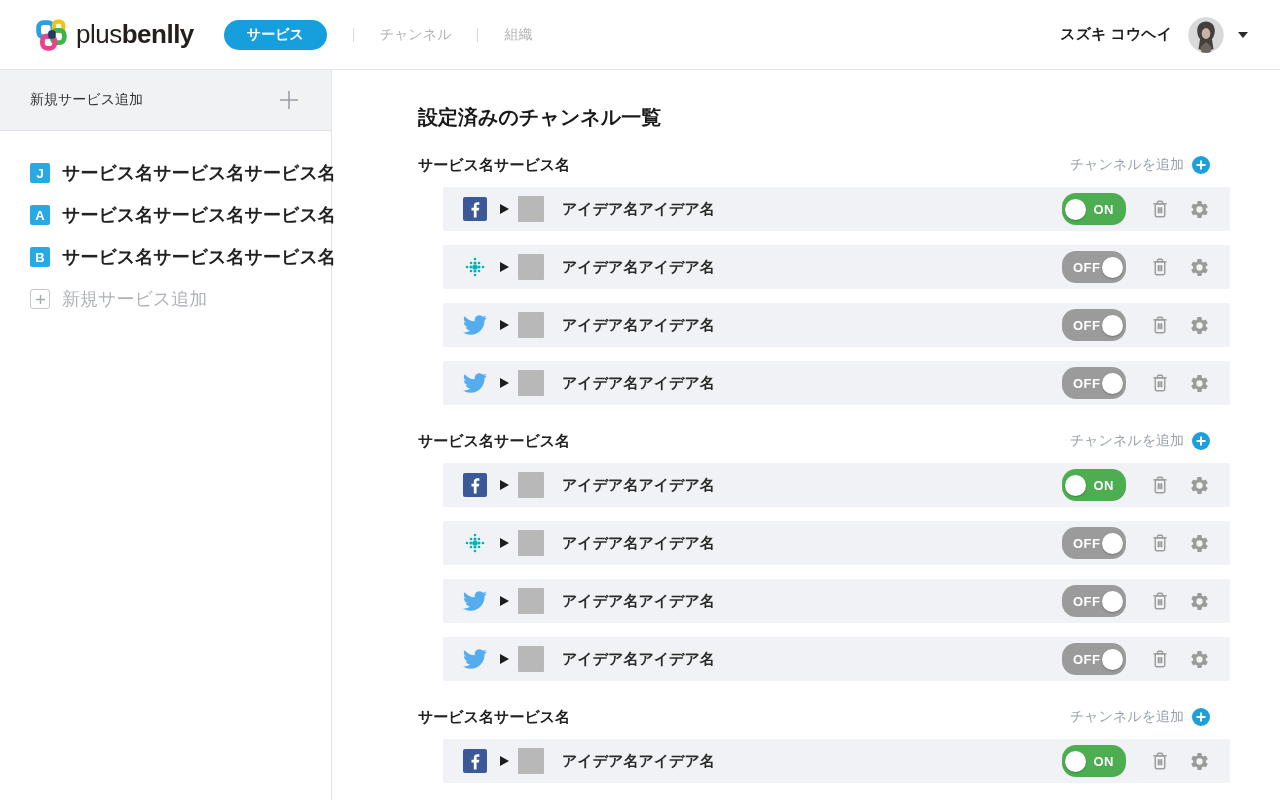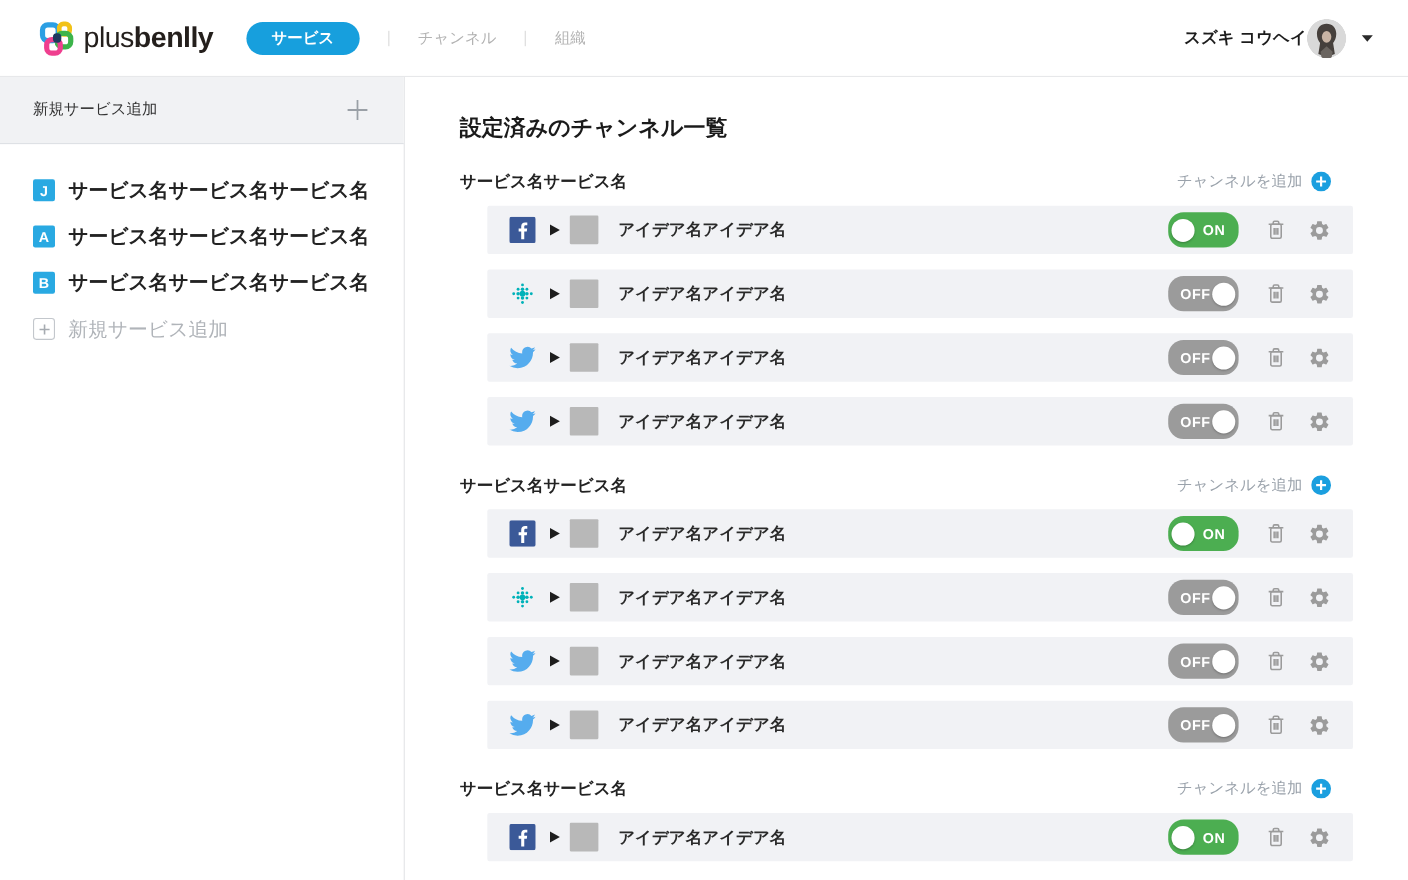--- a/index.html
+++ b/index.html
@@ -14,27 +14,27 @@
   .logo svg { display:block; margin-right:6px; }
   .logo-text { font-size:26px; color:#241f1c; letter-spacing:-0.5px; }
   .logo-text .lt-prefix { font-weight:400; }
   .logo-text .lt-suffix { font-weight:700; }
   .top-nav { display:flex; align-items:center;justify-content:space-between; }
   .nav-pill { background:#179fdd; color:#fff; font-size:14px; font-weight:bold;
               padding:6px 23px; border-radius:15px; cursor:pointer; }
   .nav-sep { width:1px; height:14px; background:#d9d9d9; margin:0 26px; }
   .nav-item { color:#b2b2b2; font-size:14px; cursor:pointer; }
   .header-right { margin-left:auto; display:flex; align-items:center; }
-  .user-name { font-size:15px; font-weight:600; color:#1c1c1c; }
+  .user-name { font-size:15px; font-weight:600; color:#1c1c1c; margin-right:16px; }
   .avatar { width:36px; height:36px; border-radius:50%; overflow:hidden; cursor:pointer; }
   .caret { width:0; height:0; border-left:5px solid transparent; border-right:5px solid transparent;
            border-top:6px solid #2a2a2a; margin-left:14px; cursor:pointer; }
 
   
-  .sidebar { position:fixed; top:70px; left:0; bottom:0; width:368px; background:#fff;
+  .sidebar { position:fixed; top:70px; left:0; bottom:0; width:332px; background:#fff;
              border-right:1px solid #e3e4e6; }
   .sidebar-add-strip { height:61px; background:#f1f2f4; border-bottom:1px solid #dee1e5;
                        display:flex; align-items:center; justify-content:space-between;
                        padding:0 30px; cursor:pointer; }
   .sidebar-add-strip .strip-label { font-size:14px; color:#333; }
   .service-list { padding:32px 0 0 30px; }
   .service-item { display:flex; align-items:center; height:20px; margin-bottom:22px; cursor:pointer; }
   .service-badge { width:20px; height:20px; background:#29a9e2; border-radius:2px; color:#fff;
                    font-size:13px; font-weight:bold; display:flex; align-items:center;
                    justify-content:center; flex:0 0 20px; }

